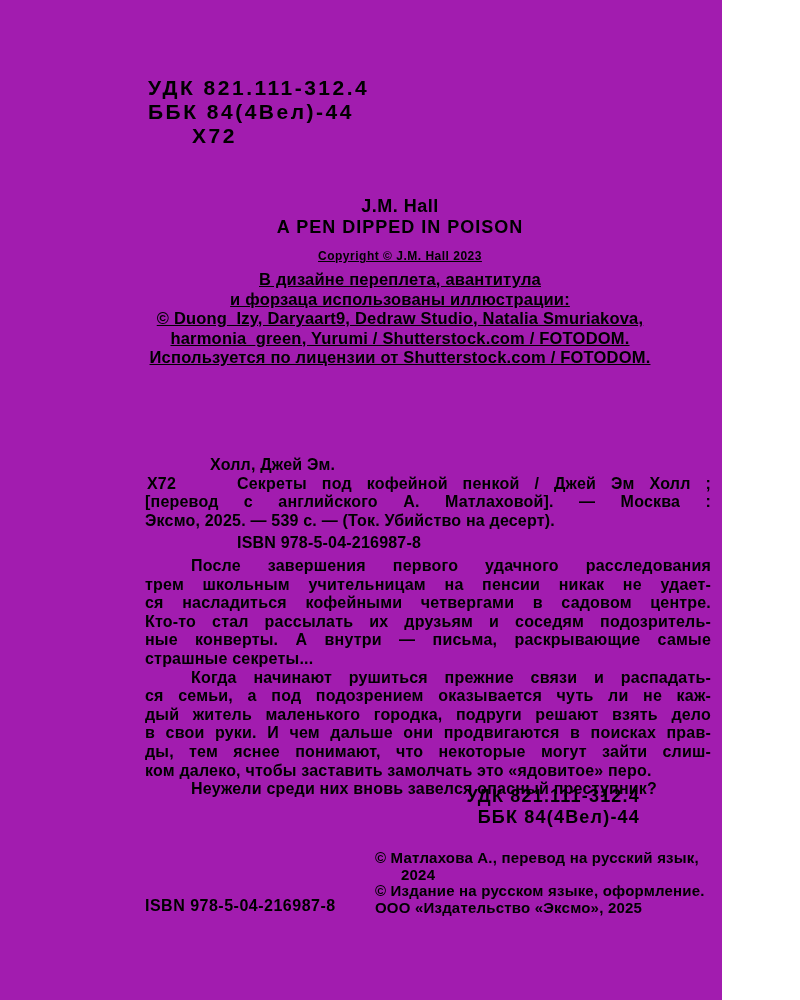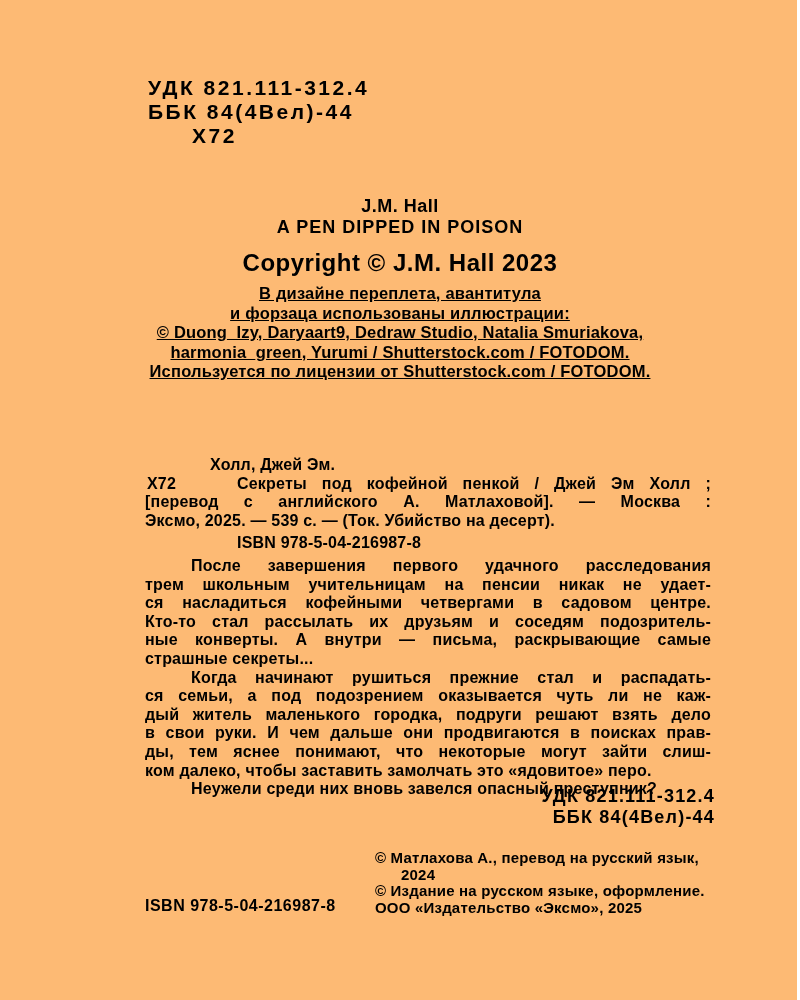--- a/index.html
+++ b/index.html
@@ -5,41 +5,41 @@
   * { margin: 0; padding: 0; box-sizing: border-box; }
   html, body { background: #ffffff; }
   body {
     width: 800px; height: 1000px;
     font-family: "Liberation Sans", sans-serif;
     font-weight: bold;
     color: #000;
   }
   .page {
     position: relative;
-    width: 797px; height: 1000px;
-    background: #fdba74;
+    width: 722px; height: 1000px;
+    background: #a21caf;
     overflow: hidden;
   }
 
   
   .header {
     position: absolute; left: 148px; top: 76px;
     font-size: 21px; line-height: 24px; letter-spacing: 2.5px;
     white-space: nowrap;
   }
   .header .hsign { padding-left: 44px; }
 
   
   .title-block {
     position: absolute; left: 0; top: 196px; width: 800px;
     text-align: center;
   }
   .t-author { font-size: 18px; letter-spacing: 0.5px; }
   .t-title  { font-size: 18px; letter-spacing: 1px; }
-  .t-copy   { font-size: 24px; letter-spacing: 0.5px; margin-top: 11px; }
+  .t-copy   { font-size: 12px; letter-spacing: 0.5px; margin-top: 11px; text-decoration: underline; }
   .t-credits { margin-top: 7px; font-size: 16.5px; line-height: 19.5px; letter-spacing: 0.2px; text-decoration: underline; }
 
   
   .catalog {
     position: relative;
     position: absolute; left: 145px; top: 456px; width: 566px;
     font-size: 16px; line-height: 18.6px; letter-spacing: 0.2px;
   }
   .catalog .line { min-height: 18.6px; }
   .j { text-align: justify; text-align-last: justify; }
@@ -99,21 +99,21 @@
     <div class="line">Эксмо, 2025. — 539 с. — (Ток. Убийство на десерт).</div>
     <div class="line ind-c isbn-gap">ISBN 978-5-04-216987-8</div>
 
     <div class="line j ind-p">После завершения первого удачного расследования</div>
     <div class="line j">трем школьным учительницам на пенсии никак не удает-</div>
     <div class="line j">ся насладиться кофейными четвергами в садовом центре.</div>
     <div class="line j">Кто-то стал рассылать их друзьям и соседям подозритель-</div>
     <div class="line j">ные конверты. А внутри — письма, раскрывающие самые</div>
     <div class="line">страшные секреты...</div>
 
-    <div class="line j ind-p">Когда начинают рушиться прежние стал и распадать-</div>
+    <div class="line j ind-p">Когда начинают рушиться прежние связи и распадать-</div>
     <div class="line j">ся семьи, а под подозрением оказывается чуть ли не каж-</div>
     <div class="line j">дый житель маленького городка, подруги решают взять дело</div>
     <div class="line j">в свои руки. И чем дальше они продвигаются в поисках прав-</div>
     <div class="line j">ды, тем яснее понимают, что некоторые могут зайти слиш-</div>
     <div class="line">ком далеко, чтобы заставить замолчать это «ядовитое» перо.</div>
 
     <div class="line ind-p">Неужели среди них вновь завелся опасный преступник?</div>
   </div>
 
   <div class="udk-right">

